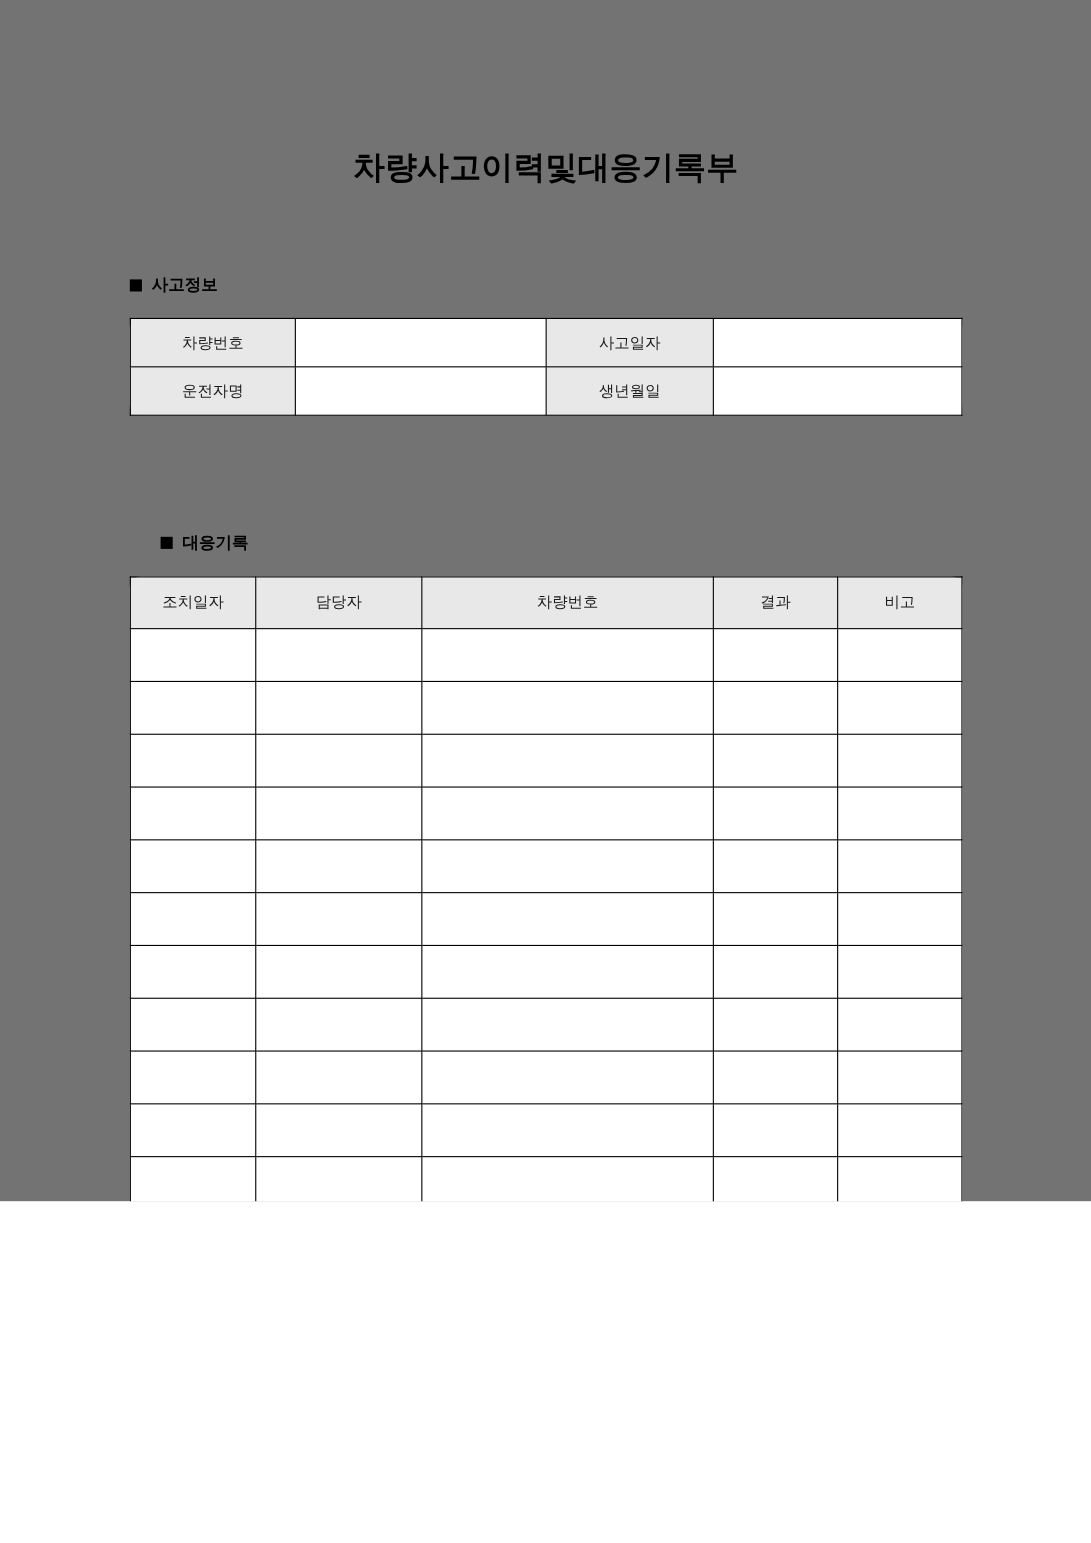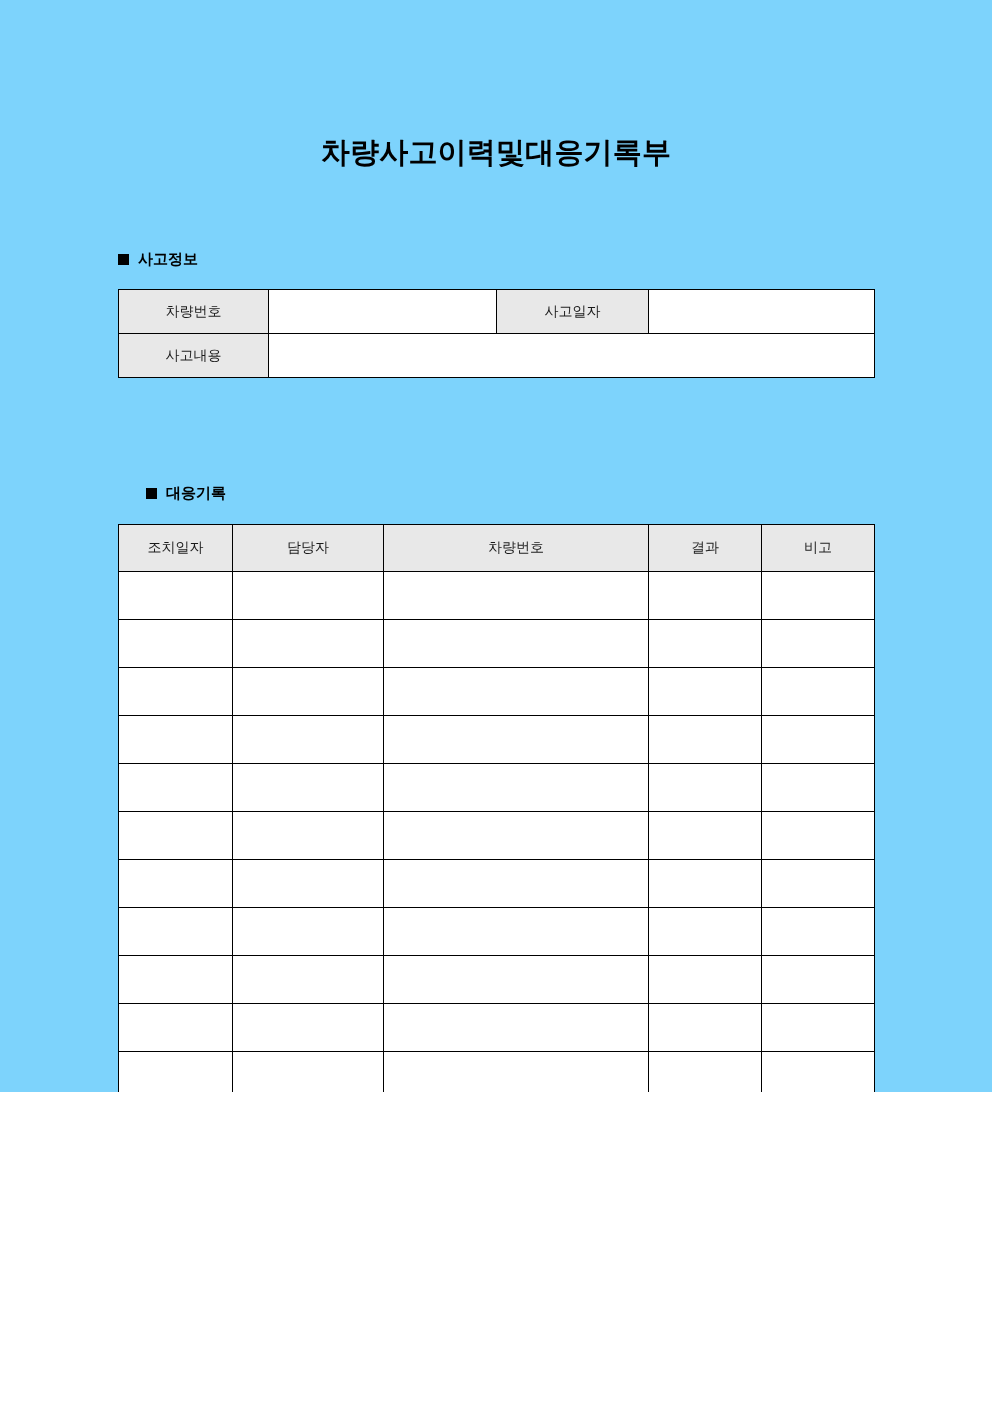--- a/index.html
+++ b/index.html
@@ -14,21 +14,21 @@
     font-family: "DejaVu Sans", "Liberation Sans", sans-serif;
     color: #000000;
     -webkit-font-smoothing: antialiased;
   }
 
   .page {
     position: relative;
     width: 992px;
     height: 1092px;
     box-sizing: border-box;
-    background: #7dd3fc;
+    background: #737373;
     overflow: hidden;
   }
 
   
   .doc-title {
     position: absolute;
     top: 134px;
     left: 0;
     width: 992px;
     text-align: center;
@@ -130,22 +130,24 @@
       <col style="width:226px">
     </colgroup>
     <tbody>
       <tr>
         <td class="label-cell">차량번호</td>
         <td class="value-cell"></td>
         <td class="label-cell">사고일자</td>
         <td class="value-cell"></td>
       </tr>
       <tr>
-        <td class="label-cell">사고내용</td>
-        <td class="value-cell" colspan="3"></td>
+        <td class="label-cell">운전자명</td>
+        <td class="value-cell"></td>
+        <td class="label-cell">생년월일</td>
+        <td class="value-cell"></td>
       </tr>
     </tbody>
   </table>
 
   <div class="section-heading" id="heading-response">
     <span class="bullet"></span><span>대응기록</span>
   </div>
 
   <table class="form-table" id="response-table">
     <colgroup>

